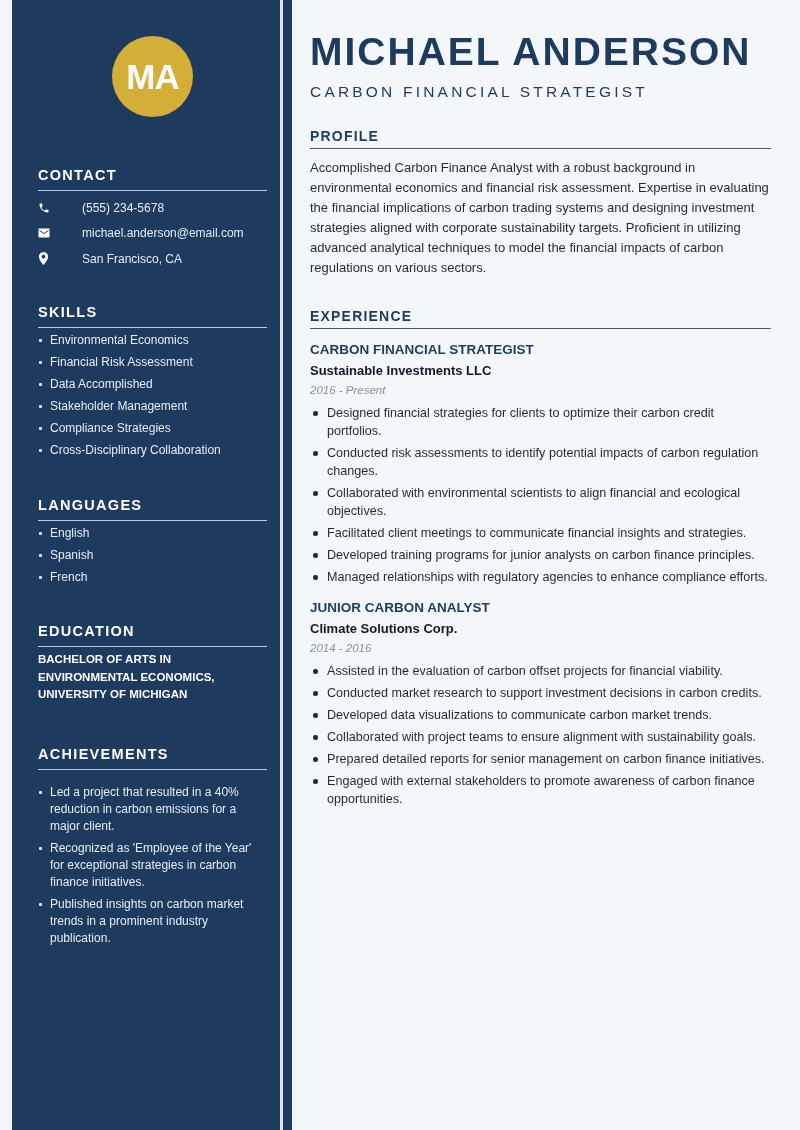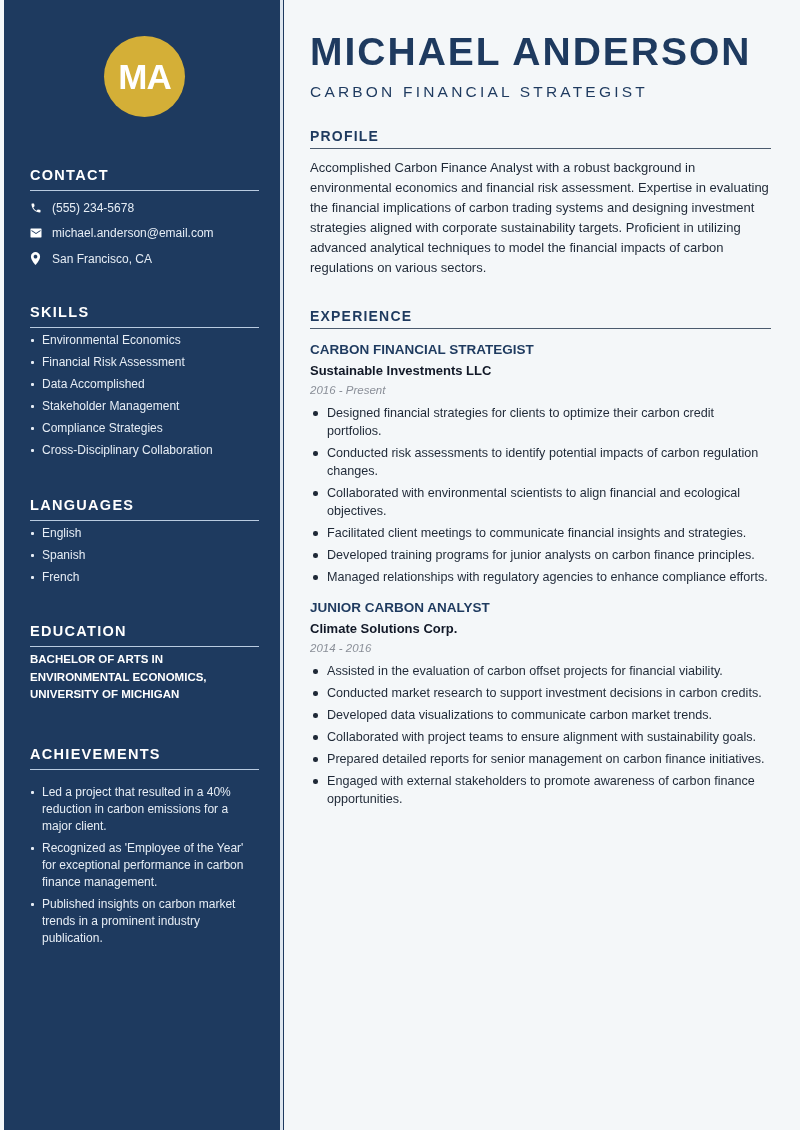--- a/index.html
+++ b/index.html
@@ -4,21 +4,21 @@
 <style>
   * { margin: 0; padding: 0; box-sizing: border-box; }
   html, body { width: 800px; height: 1130px; }
   body {
     font-family: "Liberation Sans", "DejaVu Sans", sans-serif;
     background: #f4f7f9;
     position: relative;
     overflow: hidden;
   }
   .sidebar {
-    position: absolute; left: 4px; top: 0;
+    position: absolute; left: 12px; top: 0;
     width: 280px; height: 1130px;
     background: #1e3a5f;
     color: #ffffff;
     padding: 0 26px;
   }
   .sidebar-edge {
     position: absolute; left: 280px; top: 0;
     width: 3px; height: 1130px;
     background: #dde6ef;
   }
@@ -32,21 +32,21 @@
   }
   .side-section { position: absolute; left: 26px; width: 229px; }
   .side-heading {
     font-size: 14.5px; font-weight: bold; letter-spacing: 1.3px;
     color: #ffffff; padding-bottom: 7px;
     border-bottom: 1.5px solid #b9cbe0;
     margin-bottom: 4px;
   }
   .contact-row {
     display: flex; align-items: center;
-    font-size: 12px; color: #e6edf5; height: 25.5px;
+    font-size: 12px; color: #e6edf5; height: 25.5px; gap: 22px;
   }
   .contact-row .ic { width: 22px; display: inline-flex; align-items: center; }
   .side-list { list-style: none; }
   .side-list li {
     position: relative; padding-left: 12px;
     font-size: 12px; color: #e6edf5; line-height: 17px;
     margin-bottom: 5px;
   }
   .side-list li::before {
     content: ""; position: absolute; left: 1px; top: 7px;
@@ -149,21 +149,21 @@
 
   <section class="side-section" style="top:623px;">
     <h2 class="side-heading">EDUCATION</h2>
     <div class="edu-text">BACHELOR OF ARTS IN ENVIRONMENTAL ECONOMICS, UNIVERSITY OF MICHIGAN</div>
   </section>
 
   <section class="side-section" style="top:746px;">
     <h2 class="side-heading" style="margin-bottom:14px;">ACHIEVEMENTS</h2>
     <ul class="side-list">
       <li>Led a project that resulted in a 40% reduction in carbon emissions for a major client.</li>
-      <li>Recognized as 'Employee of the Year' for exceptional performance in carbon finance management.</li>
+      <li>Recognized as 'Employee of the Year' for exceptional strategies in carbon finance initiatives.</li>
       <li>Published insights on carbon market trends in a prominent industry publication.</li>
     </ul>
   </section>
 </aside>
 <div class="sidebar-edge"></div>
 
 <main class="main">
   <h1 class="name">MICHAEL ANDERSON</h1>
   <div class="title">CARBON FINANCIAL STRATEGIST</div>
 

